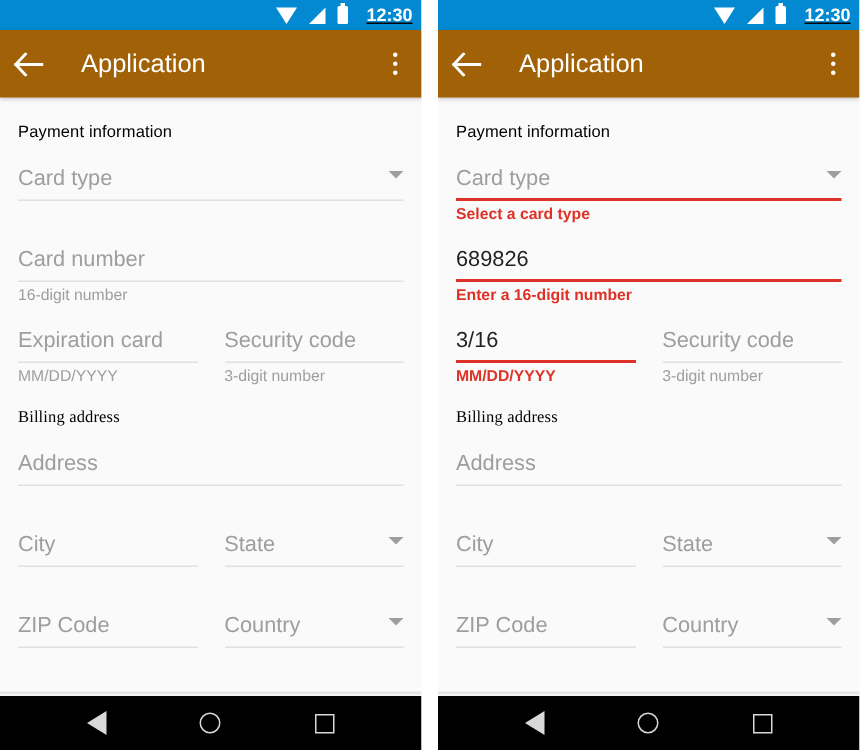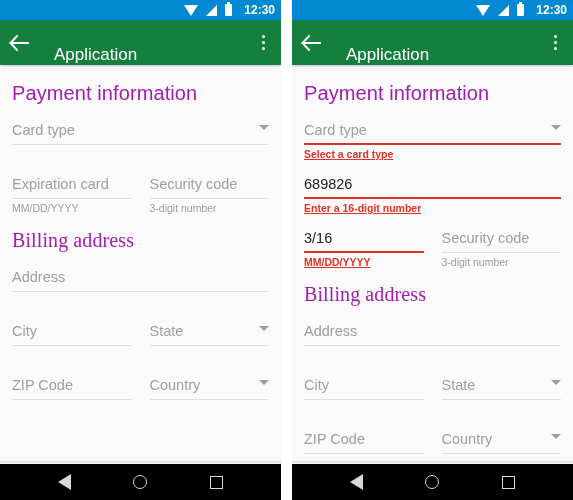--- a/index.html
+++ b/index.html
@@ -36,21 +36,21 @@
   .statusbar {
     height: 20px;
     background: #0289d1;
     display: flex;
     align-items: center;
     justify-content: flex-end;
     padding-right: 6px;
     box-sizing: border-box;
     flex: 0 0 auto;
   }
-  .status-icons { display: flex; align-items: center; gap: 8px; }
+  .status-icons { display: flex; align-items: center; gap: 8px; text-decoration: underline; }
   .ic-wifi {
     width: 0; height: 0;
     border-left: 7px solid transparent;
     border-right: 7px solid transparent;
     border-top: 11px solid #ffffff;
   }
   .ic-signal {
     width: 0; height: 0;
     border-left: 11px solid transparent;
     border-bottom: 11px solid #ffffff;
@@ -73,23 +73,23 @@
     font-size: 12px;
     font-weight: bold;
     letter-spacing: 0px;
     margin-left: 4px;
     line-height: 20px;
   }
 
   
   .appbar {
     height: 45px;
-    background: #15803d;
-    display: flex;
-    align-items: flex-end;
+    background: #a16207;
+    display: flex;
+    align-items: center;
     flex: 0 0 auto;
     box-shadow: 0 1px 3px rgba(0,0,0,0.22);
     position: relative;
     z-index: 3;
   }
   .back-btn {
     width: 38px; height: 45px;
     display: flex; align-items: center; justify-content: center;
     cursor: pointer;
   }
@@ -118,22 +118,22 @@
   
   .content {
     flex: 1 1 auto;
     background: #fafafa;
     padding: 0 12px;
     box-sizing: border-box;
     overflow: hidden;
     position: relative;
   }
   .section-title {
-    font-size: 20px;
-    color: #a21caf;
+    font-size: 11px;
+    color: #000000;
     margin: 0;
     padding-top: 17px;
     padding-bottom: 2px;
     font-weight: normal;
     letter-spacing: 0.1px;
   }
   .section-title.billing { padding-top: 14px; font-family: Liberation Serif, serif; }
 
   .field {
     position: relative;
@@ -174,21 +174,21 @@
     flex: 0 0 auto;
   }
 
   .helper {
     font-size: 10.5px;
     color: #9e9e9e;
     padding-top: 3px;
     line-height: 13px;
     white-space: nowrap;
   }
-  .helper.error { color: #de3226; font-weight: bold; text-decoration: underline; }
+  .helper.error { color: #de3226; font-weight: bold; }
   .helper.empty { visibility: hidden; }
 
   
   .navbar {
     height: 36px;
     background: #000000;
     display: flex;
     align-items: center;
     justify-content: space-around;
     flex: 0 0 auto;
@@ -252,20 +252,26 @@
     </div>
     <div class="content">
         <div class="section-title">Payment information</div>
         <div class="field">
           <div class="field-line">
             <span class="field-text">Card type</span>
             <span class="caret"></span>
           </div>
           <div class="helper empty">&nbsp;</div>
         </div>
+        <div class="field">
+          <div class="field-line">
+            <span class="field-text">Card number</span>
+          </div>
+          <div class="helper">16-digit number</div>
+        </div>
         <div class="field-row">
           <div class="field">
             <div class="field-line">
               <span class="field-text">Expiration card</span>
             </div>
             <div class="helper">MM/DD/YYYY</div>
           </div>
           <div class="field">
             <div class="field-line">
               <span class="field-text">Security code</span>

